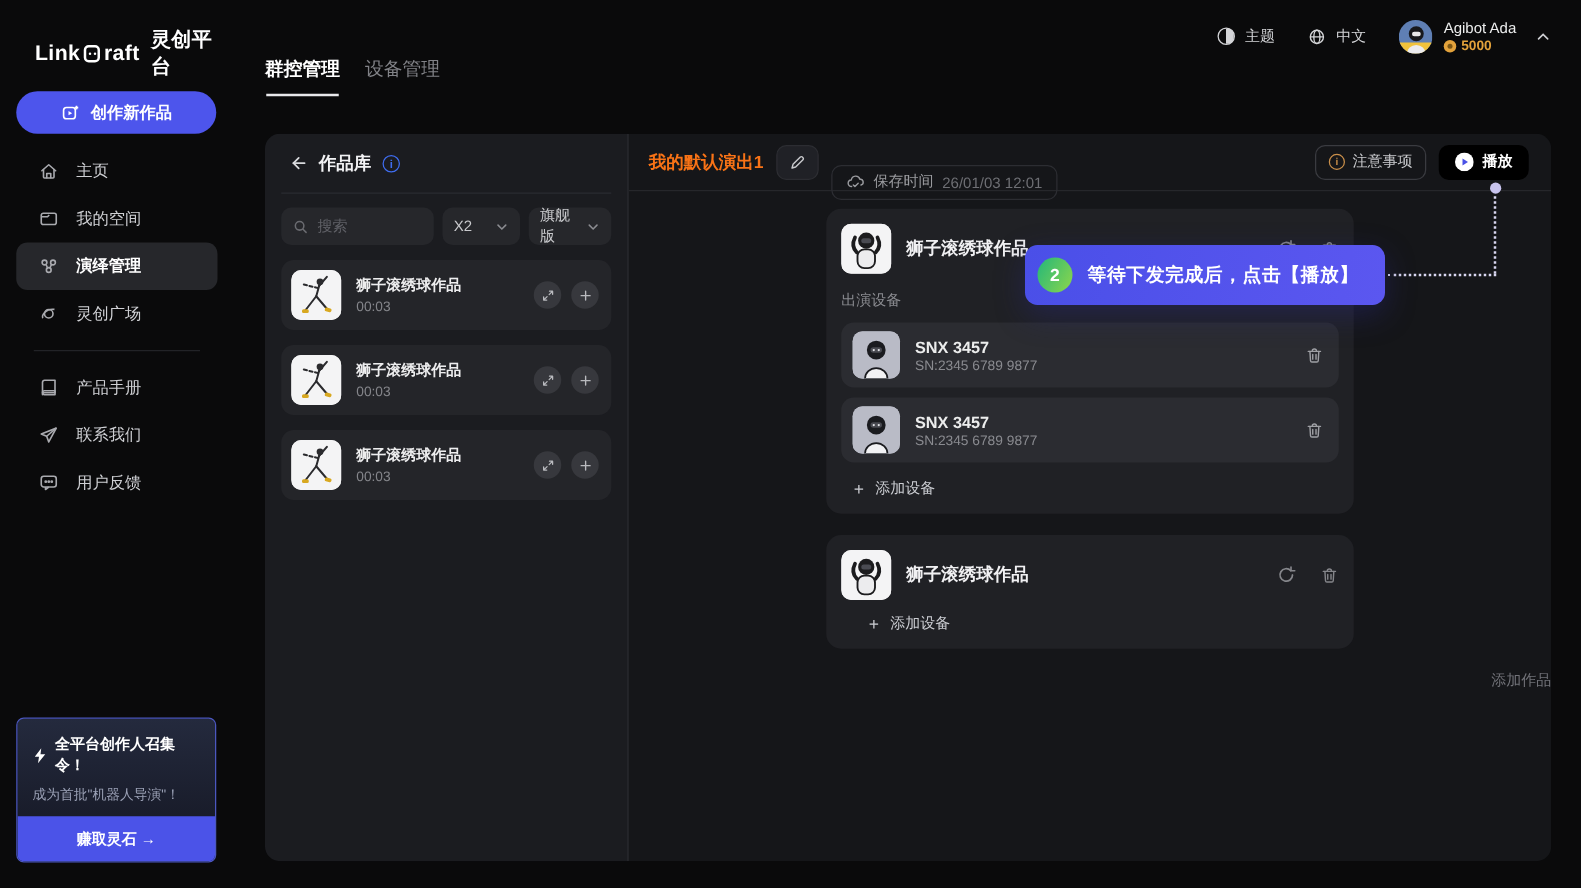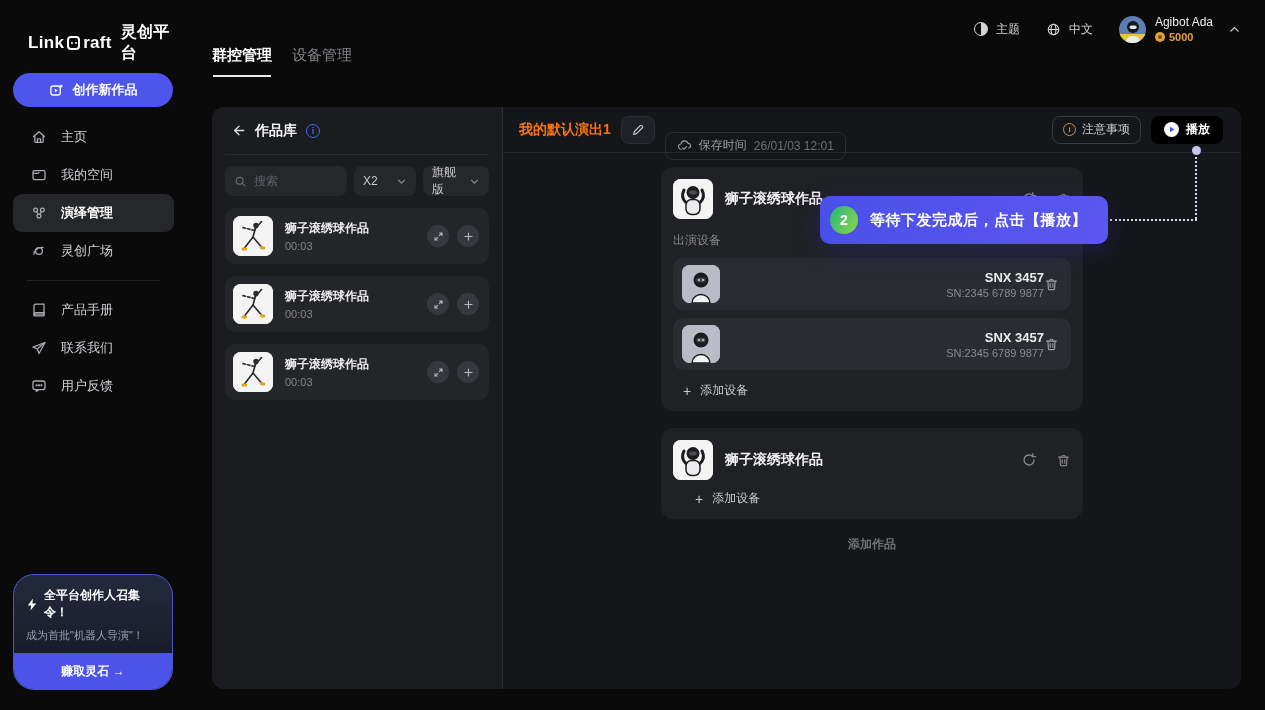--- a/index.html
+++ b/index.html
@@ -15,21 +15,21 @@
   .logo .face i { width:2px; height:2px; background:#fff; border-radius:50%; margin:0 1px; }
   .logo .cn { margin-left:7px; font-size:16px; }
   .create-btn { margin-top:9px; width:160px; height:34px; border-radius:17px; background:#4d55ec;
     display:flex; align-items:center; justify-content:center; gap:9px; color:#fff; font-size:13px; font-weight:700; cursor:pointer; }
   .nav { margin-top:11px; }
   .nav-item { display:flex; align-items:center; gap:14px; height:38px; padding-left:18px; border-radius:9px;
     color:#cfd0d4; font-size:13px; cursor:pointer; }
   .nav-item .ic { color:#a9aaaf; }
   .nav-item.active { background:#26272b; color:#fff; font-weight:700; }
   .nav-divider { height:1px; background:#222327; margin:10px 14px; }
-  .promo { position:absolute; left:13px; bottom:20px; width:160px; border:1px solid #4b57c0; border-radius:21px;
+  .promo { position:absolute; left:13px; bottom:20px; width:160px; border:1px solid #4b57c0; border-radius:6px;
     overflow:hidden; background:linear-gradient(180deg, rgba(96,116,178,.30), rgba(70,82,150,.16)); }
   .promo-top { padding:12px 12px 10px 12px; }
   .promo-title { display:flex; align-items:center; gap:6px; font-size:12px; font-weight:700; color:#fff; }
   .promo-sub { margin-top:7px; font-size:11px; color:#9aa0b5; }
   .promo-btn { height:36px; background:#4b53e8; display:flex; align-items:center; justify-content:center;
     color:#fff; font-size:12px; font-weight:600; cursor:pointer; }
 
   
   .topbar { position:absolute; top:15px; right:24px; display:flex; align-items:center; gap:26px; }
   .tb-group { display:flex; align-items:center; gap:8px; font-size:12px; color:#d4d5d8; cursor:pointer; }
@@ -94,29 +94,29 @@
     padding:0 13px; color:#fff; font-size:12px; font-weight:700; cursor:pointer; }
 
   .stage-body { padding-top:14px; }
   .card { width:422px; margin:0 auto 17px auto; background:#202125; border-radius:12px; padding:12px; }
   .card-top { display:flex; align-items:center; }
   .card-title { margin-left:12px; font-size:14px; font-weight:700; color:#f0f0f2; flex:1; }
   .card-ic { color:#85868b; margin-left:19px; cursor:pointer; }
   .cast-label { font-size:12px; color:#8a8b90; margin:13px 0 9px 0; }
   .device { height:52px; background:#2b2c31; border-radius:10px; display:flex; align-items:center; padding:0 12px 0 9px; margin-bottom:8px; }
   .dev-avatar { width:38px; height:38px; border-radius:8px; background:#b9bbc6; overflow:hidden; flex:none; }
-  .dev-meta { margin-left:12px; flex:1;text-align:right; }
+  .dev-meta { margin-left:12px; flex:1; }
   .dev-name { font-size:13px; font-weight:700; color:#eceded; }
   .dev-sn { font-size:11px; color:#8a8b90; margin-top:2px; }
   .dev-trash { color:#9fa0a5; cursor:pointer; }
   .add-device { display:flex; align-items:center; gap:9px; margin-top:12px; padding-left:10px;
     font-size:12px; color:#caccd1; cursor:pointer; }
   .add-device .plus { font-size:14px; color:#caccd1; }
   .card.empty .add-device { margin-top:10px; padding-left:22px; }
-  .add-work { text-align:center; font-size:12px; color:#717278; margin-top:9px; cursor:pointer;font-weight:bold; }
+  .add-work { text-align:right; font-size:12px; color:#717278; margin-top:9px; cursor:pointer; }
 
   
   .tooltip { position:absolute; left:820px; top:196px; width:288px; height:48px; z-index:10;
     background:linear-gradient(100deg,#4a4fe8,#5b57f0); border-radius:10px; display:flex; align-items:center;
     gap:12px; padding-left:10px; box-shadow:0 8px 24px rgba(40,40,120,.45); }
   .tip-step { width:28px; height:28px; border-radius:50%; background:linear-gradient(120deg,#23b77a,#8ed64b);
     display:flex; align-items:center; justify-content:center; font-size:14px; font-weight:700; color:#fff; flex:none; }
   .tip-text { font-size:15px; font-weight:700; color:#fff; letter-spacing:.5px; }
   .conn-dot { position:absolute; left:1192px; top:146px; width:9px; height:9px; border-radius:50%; background:#c8c4ee; z-index:9; }
   .conn-v { position:absolute; left:1195px; top:157px; height:62px; border-left:2px dotted #d8d6f0; z-index:9; }

